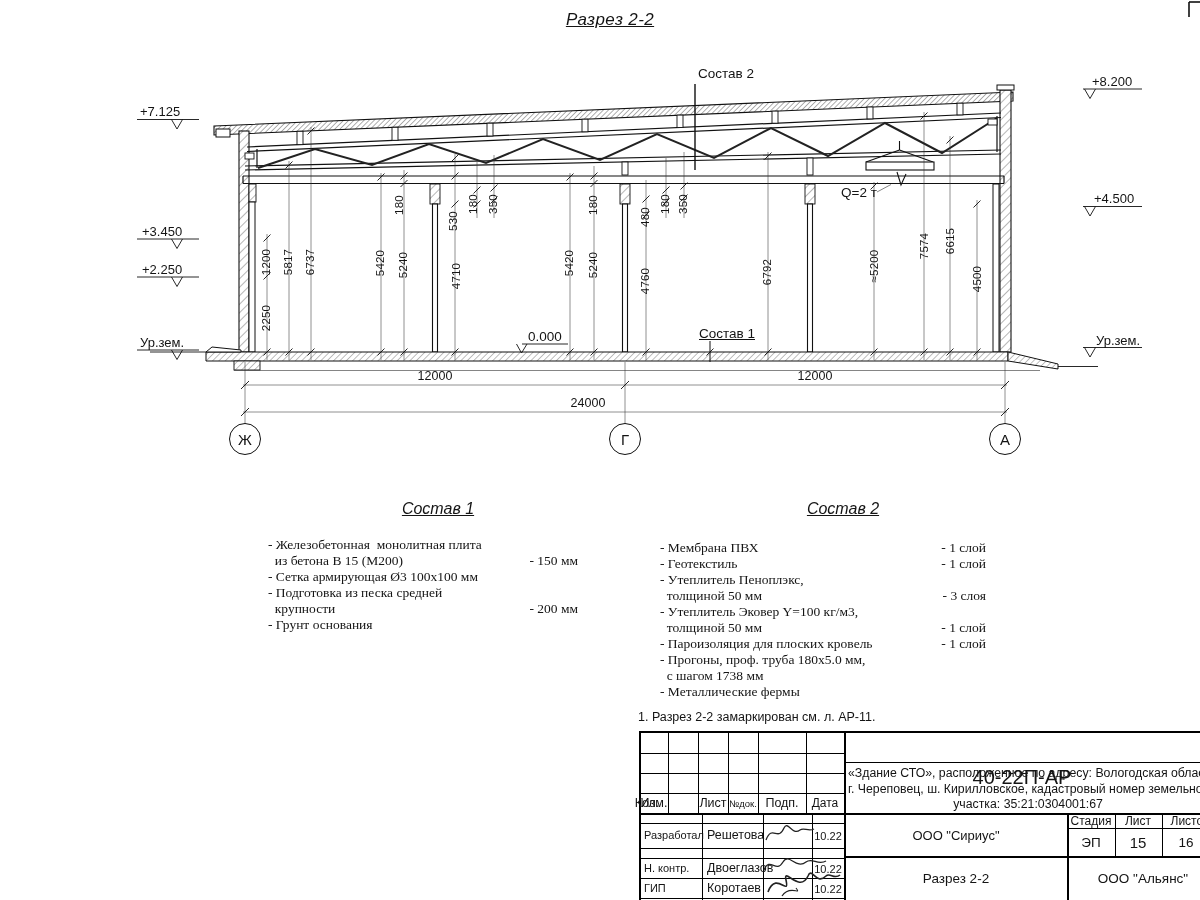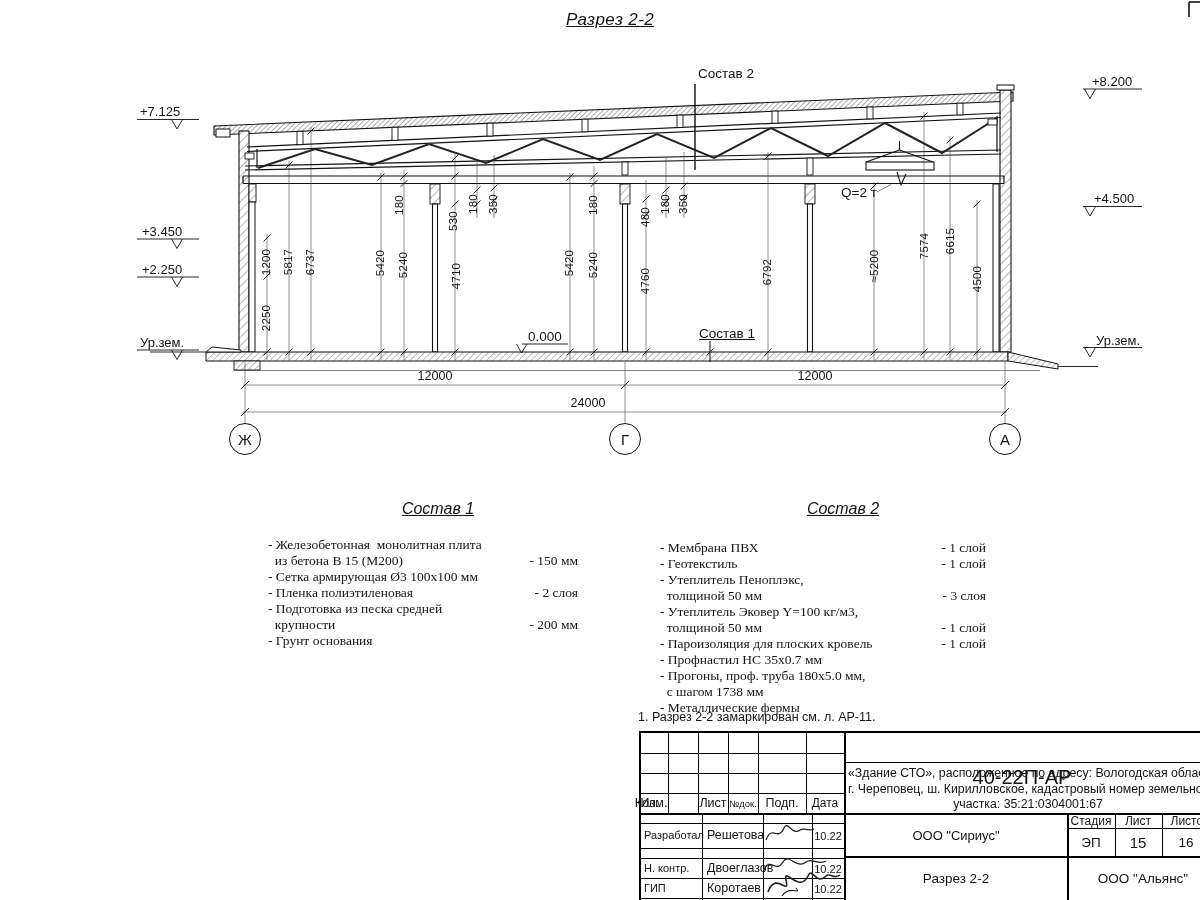--- a/index.html
+++ b/index.html
@@ -282,24 +282,20 @@
   <div class="srow">
       <div class="s-text">- Железобетонная  монолитная плита
   из бетона В 15 (М200)</div>
       <div class="s-val">- 150 мм</div>
     </div>
   <div class="srow">
       <div class="s-text">- Сетка армирующая Ø3 100х100 мм</div>
       <div class="s-val"></div>
     </div>
   <div class="srow">
-      <div class="s-text">- Пленка полиэтиленовая</div>
-      <div class="s-val">-  2 слоя</div>
-    </div>
-  <div class="srow">
       <div class="s-text">- Подготовка из песка средней
   крупности</div>
       <div class="s-val">- 200 мм</div>
     </div>
   <div class="srow">
       <div class="s-text">- Грунт основания</div>
       <div class="s-val"></div>
     </div>
 </div>
 
@@ -318,24 +314,20 @@
       <div class="s-val">- 3 слоя</div>
     </div>
   <div class="srow">
       <div class="s-text">- Утеплитель Эковер Y=100 кг/м3,
   толщиной 50 мм</div>
       <div class="s-val">- 1 слой</div>
     </div>
   <div class="srow">
       <div class="s-text">- Пароизоляция для плоских кровель</div>
       <div class="s-val">- 1 слой</div>
-    </div>
-  <div class="srow">
-      <div class="s-text">- Профнастил НС 35х0.7 мм</div>
-      <div class="s-val"></div>
     </div>
   <div class="srow">
       <div class="s-text">- Прогоны, проф. труба 180х5.0 мм,
   с шагом 1738 мм</div>
       <div class="s-val"></div>
     </div>
   <div class="srow">
       <div class="s-text">- Металлические фермы</div>
       <div class="s-val"></div>
     </div>

